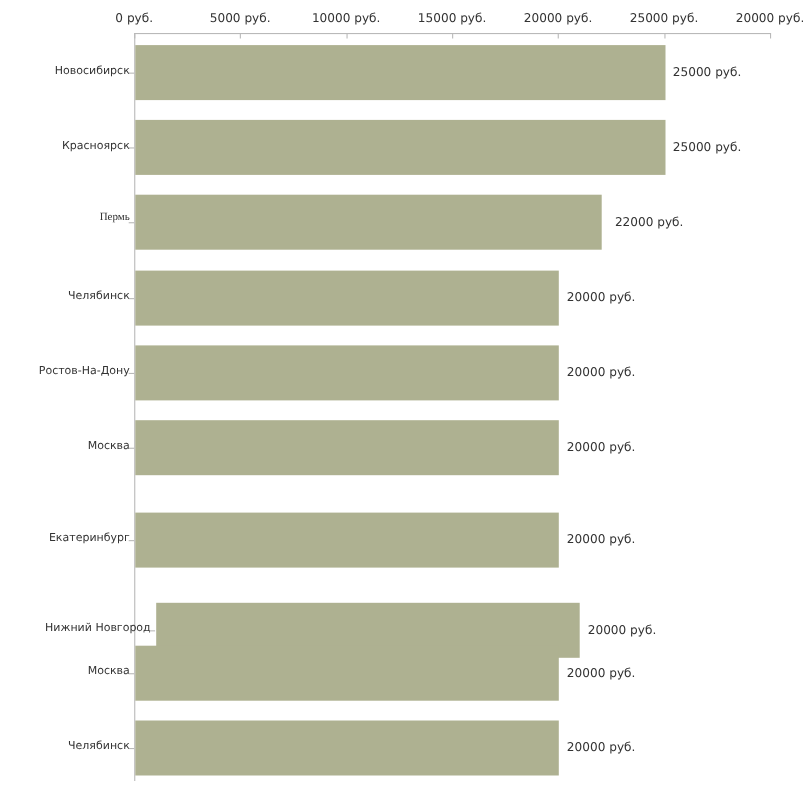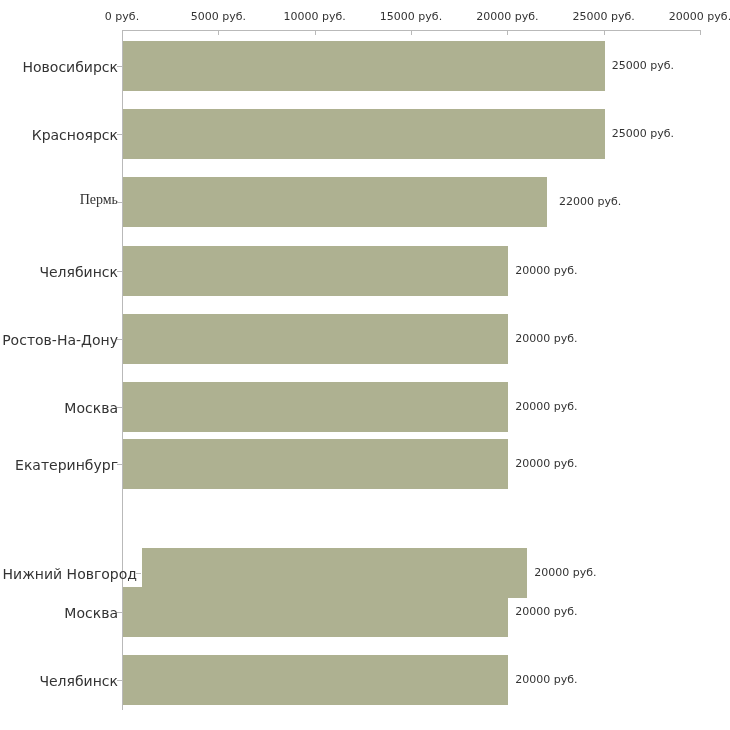--- a/index.html
+++ b/index.html
@@ -52,21 +52,21 @@
     text-align: center;
   }
   .row {
     position: absolute;
     left: 0;
     width: 730px;
   }
   .cat-label {
     position: absolute;
     right: 612px; 
-    font-size: 14px;
+    font-size: 10px;
     color: #333333;
     white-space: nowrap;
     text-align: center;
   }
   .ytick {
     position: absolute;
     left: 117px;
     width: 5px;
     height: 1px;
     background: #b9b9b9;
@@ -135,21 +135,21 @@
         <div class="ytick" style="top: 34.1px;"></div>
         <div class="bar" style="top: 9.1px; width: 385.333px; height: 50px; background: rgb(174, 177, 145);"></div>
         <div class="bar-value" style="left: 515.333px; top: 27.1px;">20000 руб.</div>
       </div>
       <div class="row" style="top: 373px; height: 68.2px;">
         <div class="cat-label" style="top: 27.1px;">Москва</div>
         <div class="ytick" style="top: 34.1px;"></div>
         <div class="bar" style="top: 9.1px; width: 385.333px; height: 50px; background: rgb(174, 177, 145);"></div>
         <div class="bar-value" style="left: 515.333px; top: 27.1px;">20000 руб.</div>
       </div>
-      <div class="row" style="top: 430px; height: 68.2px;">
+      <div class="row" style="top: 457px; height: 68.2px;">
         <div class="cat-label" style="top: 27.1px;">Екатеринбург</div>
         <div class="ytick" style="top: 34.1px;"></div>
         <div class="bar" style="top: 9.1px; width: 385.333px; height: 50px; background: rgb(174, 177, 145);"></div>
         <div class="bar-value" style="left: 515.333px; top: 27.1px;">20000 руб.</div>
       </div>
       <div class="row" style="top: 539px; height: 68.2px; margin-left: 19px;">
         <div class="cat-label" style="top: 27.1px;">Нижний Новгород</div>
         <div class="ytick" style="top: 34.1px;"></div>
         <div class="bar" style="top: 9.1px; width: 385.333px; height: 50px; background: rgb(174, 177, 145);"></div>
         <div class="bar-value" style="left: 515.333px; top: 27.1px;">20000 руб.</div>

